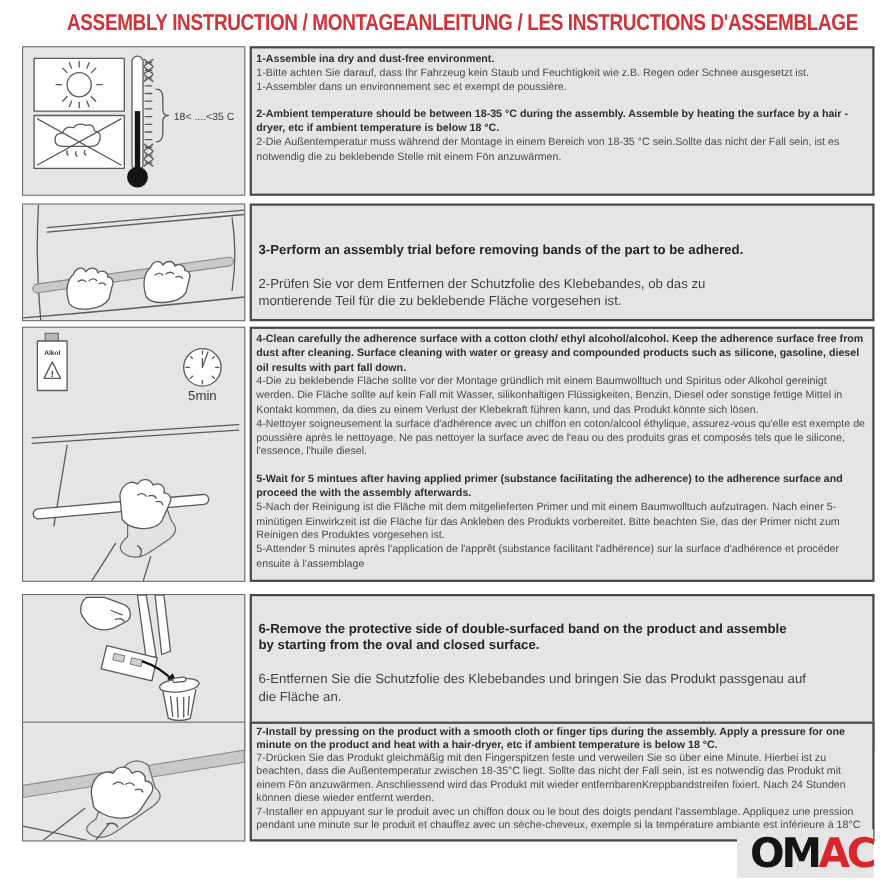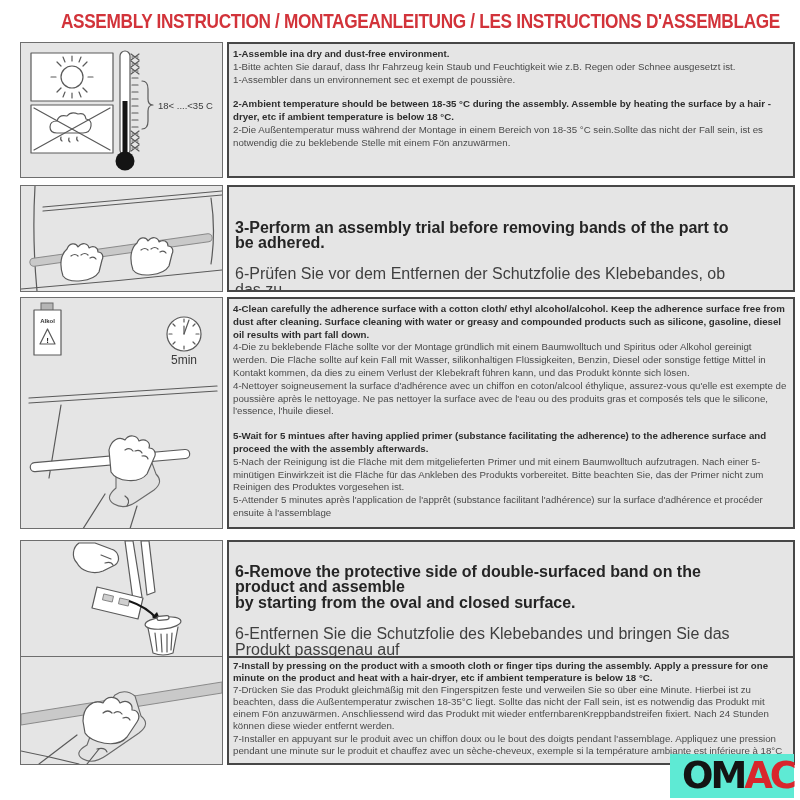--- a/index.html
+++ b/index.html
@@ -23,33 +23,33 @@
   .r4{top:540px;height:143px}
   .r5{top:656px;height:109px}
   .colL{left:20px;width:203px}
   .colR{left:227px;width:568px}
 
   .txt-sm{font-size:9.7px;line-height:12.8px;padding:4px 6px 2px 4px;color:#4a4a4a}
   .txt-sm .en{font-weight:bold;color:#2d2d2d}
   .txt-sm .block{margin-bottom:12px}
   .r5.txt5{padding-top:2px;line-height:12.1px}
 
-  .txt-lg{font-size:16px;line-height:15.6px;color:#3f3f3f;white-space:pre-line}
+  .txt-lg{font-size:12px;line-height:15.6px;color:#3f3f3f;white-space:pre-line}
   .txt-lg .en{font-weight:bold;color:#252525}
   .pad2{padding:17px 58px 0 6px}
   .pad4{padding:6px 36px 0 6px}
 
   svg{display:block}
   .lineart{stroke:#5a5a5a;fill:none;stroke-width:1.2;stroke-linecap:round;stroke-linejoin:round}
   .fillwhite{fill:#fff}
   .grayfill{fill:#c9c9c9;stroke:#8a8a8a;stroke-width:1}
   .clothfill{fill:#e2e2e2;stroke:#6a6a6a;stroke-width:1.1}
   .darkfill{fill:#161616;stroke:none}
 
-  .logo{position:absolute;right:6px;bottom:2px;background:#5eead4;padding:2px 0 2px 12px;
+  .logo{position:absolute;right:6px;bottom:2px;background:#e5e5e5;padding:2px 0 2px 12px;
     font-family:"DejaVu Sans",sans-serif;font-weight:bold;font-size:37px;
     letter-spacing:-3px;line-height:40px;z-index:5}
   .logo .lb{color:#141414}
   .logo .lr{color:#d8262c}
 </style>
 </head>
 <body>
 
 <div class="title-wrap">
   <span>ASSEMBLY INSTRUCTION / MONTAGEANLEITUNG / LES INSTRUCTIONS D'ASSEMBLAGE</span>
@@ -151,21 +151,21 @@
       <path d="M6,34 C2,22 4,12 10,7 C12,1 19,0 21,5 C25,0 31,1 32,6 C36,3 41,5 41,10 C45,10 47,14 45,18 L42,30 C36,40 12,42 6,34 Z" class="lineart fillwhite"></path>
       <path d="M14,14 q4,-3 7,0" class="lineart"></path>
         <path d="M24,13 q4,-3 7,0" class="lineart"></path>
       <path d="M33,16 q4,-2 6,1" class="lineart"></path>
     </g>
   </svg>
 </div>
 
 <div class="cell right r2 colR txt-lg pad2">
   <div class="en">3-Perform an assembly trial before removing bands of the part to be adhered.</div>
-  <div class="de">6-Prüfen Sie vor dem Entfernen der Schutzfolie des Klebebandes, ob das zu
+  <div class="de">2-Prüfen Sie vor dem Entfernen der Schutzfolie des Klebebandes, ob das zu
 montierende Teil für die zu beklebende Fläche vorgesehen ist.</div>
   
 </div>
 
 <div class="cell left r3 colL">
   <svg width="201" height="234" viewBox="0 0 201 234">
     <g>
       <rect x="20" y="5" width="12" height="8" fill="#b5b5b5" stroke="#6a6a6a" stroke-width="1"></rect>
       <rect x="13" y="12" width="27" height="45" class="lineart fillwhite"></rect>
       <text x="26.5" y="25" font-size="6" font-weight="bold" fill="#333" text-anchor="middle" font-family="Liberation Sans, sans-serif">Alkol</text>

